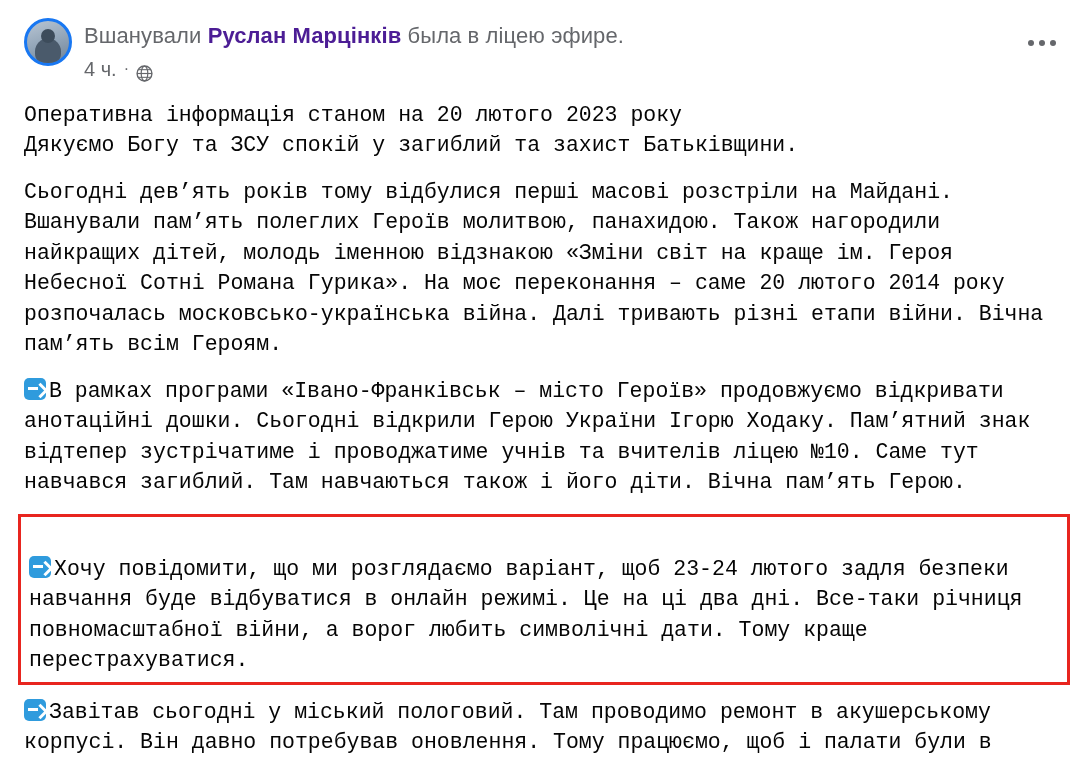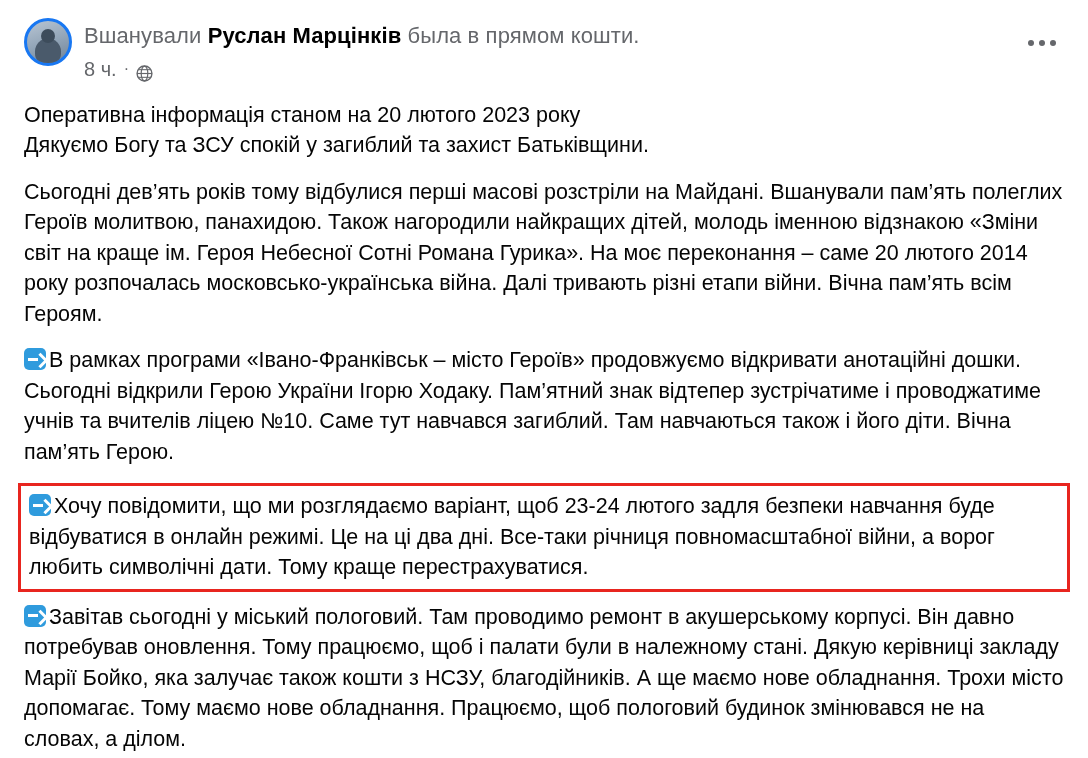--- a/index.html
+++ b/index.html
@@ -65,21 +65,21 @@
   .header-text {
     padding-top: 4px;
     line-height: 1.25;
   }
   .byline {
     font-size: 22px;
     color: #65676b;
     letter-spacing: 0.1px;
   }
   .byline .author {
-    color: #000000;
+    color: #4c1d95;
     font-weight: bold;
   }
   .meta {
     margin-top: 7px;
     font-size: 20px;
     color: #65676b;
     display: flex;
     align-items: center;
     gap: 7px;
   }
@@ -115,21 +115,22 @@
     background: #65676b;
     display: block;
   }
   .post-body {
     margin-top: 18px;
     font-size: 21.5px;
     line-height: 1.42;
     color: #050505;
   }
   .para {
-    margin: 4px 0 16px 0;
+    margin: 12px 0 16px 0;
+    font-family: Liberation Mono, monospace;
   }
   .arrow-icon {
     display: inline-block;
     width: 22px;
     height: 22px;
     border-radius: 5px;
     background: #2f9bdd;
     position: relative;
     vertical-align: -3px;
     margin-right: 3px;
@@ -149,44 +150,44 @@
     left: 11px;
     top: 7px;
     width: 8px;
     height: 8px;
     border-top: 3px solid #fff;
     border-right: 3px solid #fff;
     transform: rotate(45deg);
   }
   .highlight-box {
     border: 3px solid #e8251f;
-    padding: 1px 10px 6px 8px;
+    padding: 25px 10px 6px 8px;
     margin: 4px -6px 10px -6px;
     box-sizing: border-box;
   }
   .highlight-box .para {
     margin-bottom: 0;
   }
 </style>
 </head>
 <body>
 
 <div class="post">
 
   <div class="post-header">
     <div class="avatar"></div>
 
     <div class="header-text">
       <div class="byline">
         <span>Вшанували</span>
         <span class="author">Руслан Марцінків</span>
-        <span>была в прямом кошти.</span>
+        <span>была в ліцею эфире.</span>
       </div>
       <div class="meta">
-        <span>8 ч.</span>
+        <span>4 ч.</span>
         <span class="dot-sep">·</span>
         <span class="globe-icon">
           <svg viewBox="0 0 16 16" width="17" height="17" aria-hidden="true">
             <circle cx="8" cy="8" r="7" fill="none" stroke="#65676b" stroke-width="1.3"></circle>
             <ellipse cx="8" cy="8" rx="3.1" ry="7" fill="none" stroke="#65676b" stroke-width="1.1"></ellipse>
             <line x1="1" y1="8" x2="15" y2="8" stroke="#65676b" stroke-width="1.1"></line>
             <line x1="2" y1="4.4" x2="14" y2="4.4" stroke="#65676b" stroke-width="1"></line>
             <line x1="2" y1="11.6" x2="14" y2="11.6" stroke="#65676b" stroke-width="1"></line>
           </svg>
         </span>

